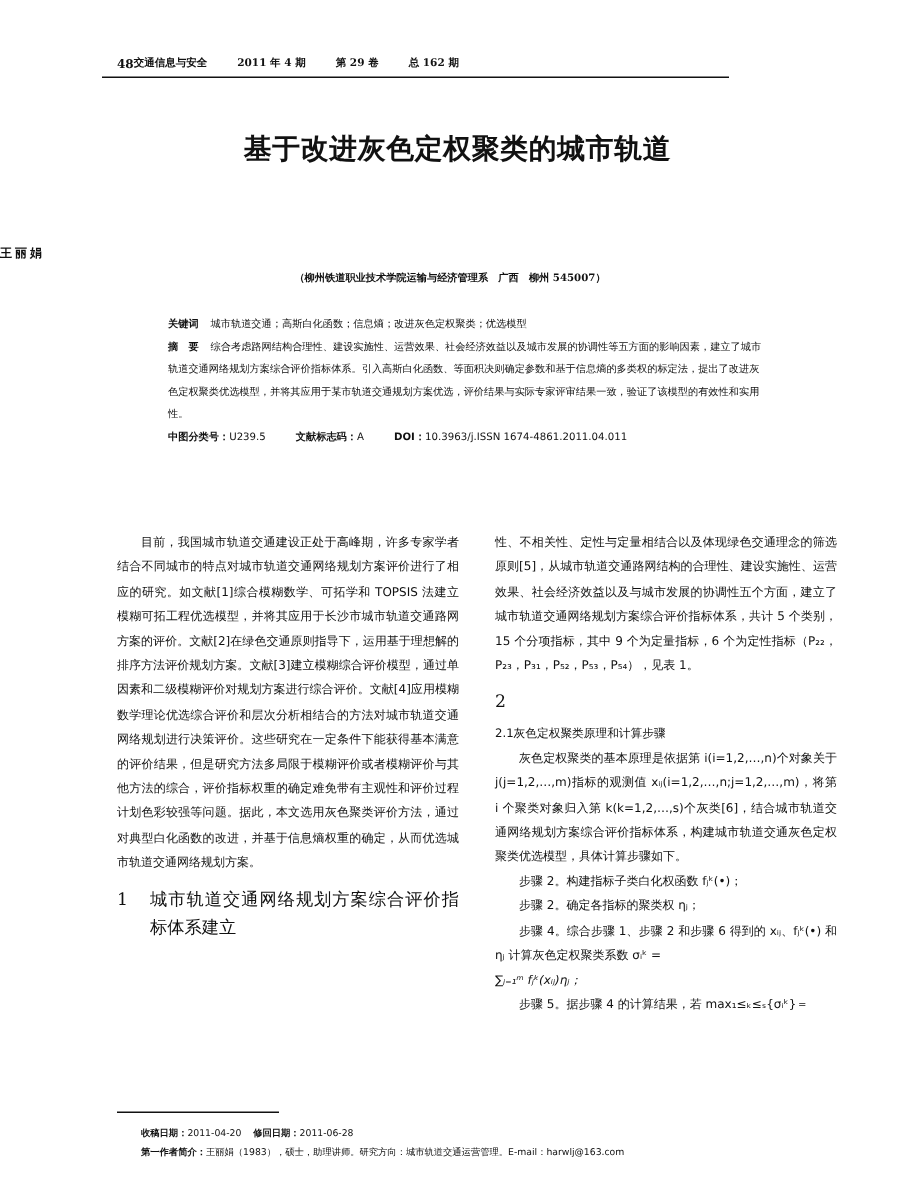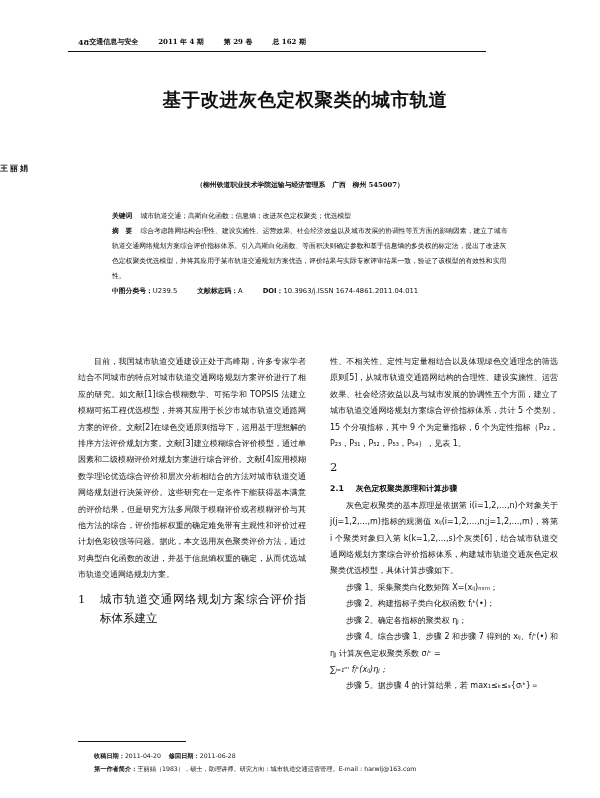--- a/index.html
+++ b/index.html
@@ -45,21 +45,21 @@
   }
   .col-left { left: 78px; }
   .col-right { left: 330px; }
   .para { text-indent: 2em; margin: 0; }
   .para.noindent { text-indent: 0; }
   .h1 {
     font-family: "DejaVu Serif", serif; font-size: 11.5px; line-height: 19px;
     margin: 6px 0 4px 0; display: flex; gap: 12px;
   }
   .h1 .num { width: 10px; flex: none; }
-  .h2 { font-weight: bold; font-size: 7.8px; margin: 0; display: flex; gap: 12px; }
+  .h2 { font-weight: normal; font-size: 7.8px; margin: 0; display: flex; }
   .step { padding-left: 2em; margin: 0; }
   .sum { margin: 0; font-style: italic; }
   .footnote-rule {
     position: absolute; left: 78px; top: 741px; width: 108px; height: 0;
     border-top: 1px solid #111;
   }
   .footnotes {
     position: absolute; left: 94px; top: 749px; width: 420px;
     font-size: 6.2px; line-height: 13px; font-family: "DejaVu Sans", sans-serif;
   }
@@ -110,24 +110,23 @@
 <div class="col col-right">
   <p class="para noindent">性、不相关性、定性与定量相结合以及体现绿色交通理念的筛选原则[5]，从城市轨道交通路网结构的合理性、建设实施性、运营效果、社会经济效益以及与城市发展的协调性五个方面，建立了城市轨道交通网络规划方案综合评价指标体系，共计 5 个类别，15 个分项指标，其中 9 个为定量指标，6 个为定性指标（P₂₂，P₂₃，P₃₁，P₅₂，P₅₃，P₅₄），见表 1。</p>
   <div class="h1">
     <span class="num">2</span>
   </div>
   <div class="h2">
     <span>2.1</span>
     <span>灰色定权聚类原理和计算步骤</span>
   </div>
   <p class="para">灰色定权聚类的基本原理是依据第 i(i=1,2,…,n)个对象关于 j(j=1,2,…,m)指标的观测值 xᵢⱼ(i=1,2,…,n;j=1,2,…,m)，将第 i 个聚类对象归入第 k(k=1,2,…,s)个灰类[6]，结合城市轨道交通网络规划方案综合评价指标体系，构建城市轨道交通灰色定权聚类优选模型，具体计算步骤如下。</p>
-  <p class="step">步骤 1。采集聚类白化数矩阵 X=(xᵢⱼ)ₙₓₘ；</p>
   <p class="step">步骤 2。构建指标子类白化权函数 fⱼᵏ(•)；</p>
   <p class="step">步骤 2。确定各指标的聚类权 ηⱼ；</p>
-  <p class="para">步骤 4。综合步骤 1、步骤 2 和步骤 7 得到的 xᵢⱼ、fⱼᵏ(•) 和 ηⱼ 计算灰色定权聚类系数 σᵢᵏ =</p>
+  <p class="para">步骤 4。综合步骤 1、步骤 2 和步骤 6 得到的 xᵢⱼ、fⱼᵏ(•) 和 ηⱼ 计算灰色定权聚类系数 σᵢᵏ =</p>
   <p class="sum">∑ⱼ₌₁ᵐ fⱼᵏ(xᵢⱼ)ηⱼ；</p>
   <p class="step">步骤 5。据步骤 4 的计算结果，若 max₁≤ₖ≤ₛ{σᵢᵏ}＝</p>
 </div>
 
 <div class="footnote-rule"></div>
 <div class="footnotes">
   <div>
     <span class="lbl">收稿日期：</span><span>2011-04-20</span>
     &nbsp;&nbsp;
     <span class="lbl">修回日期：</span><span>2011-06-28</span>

